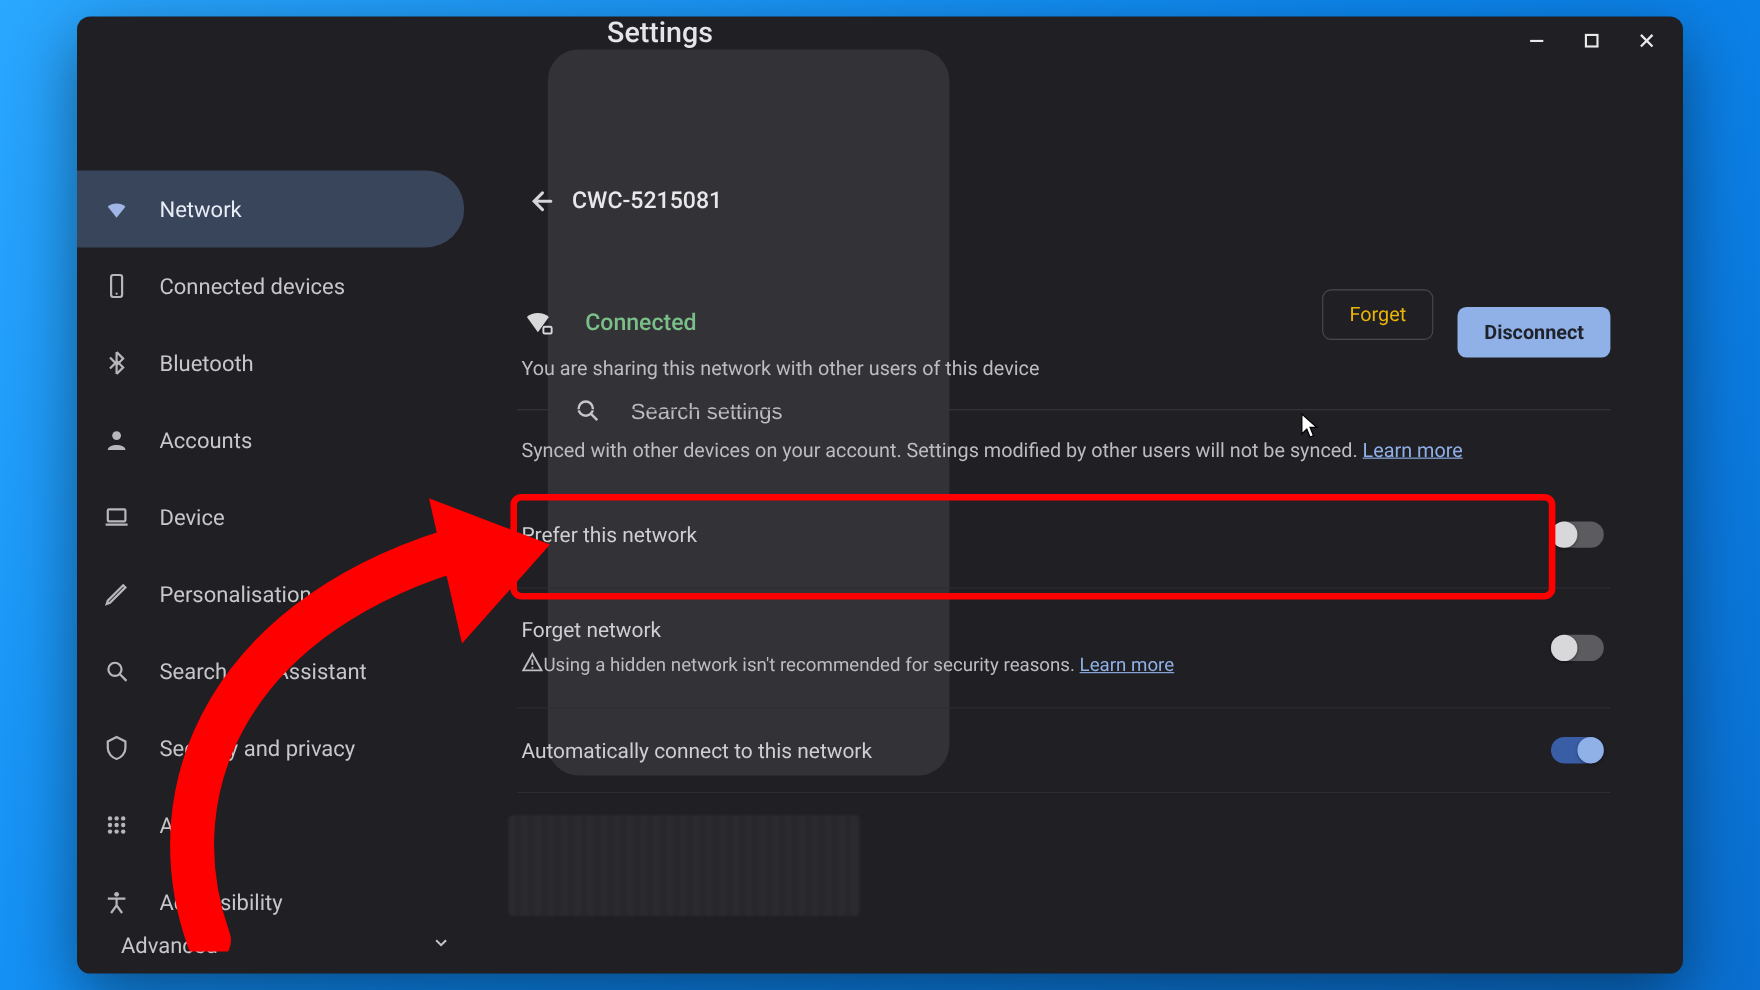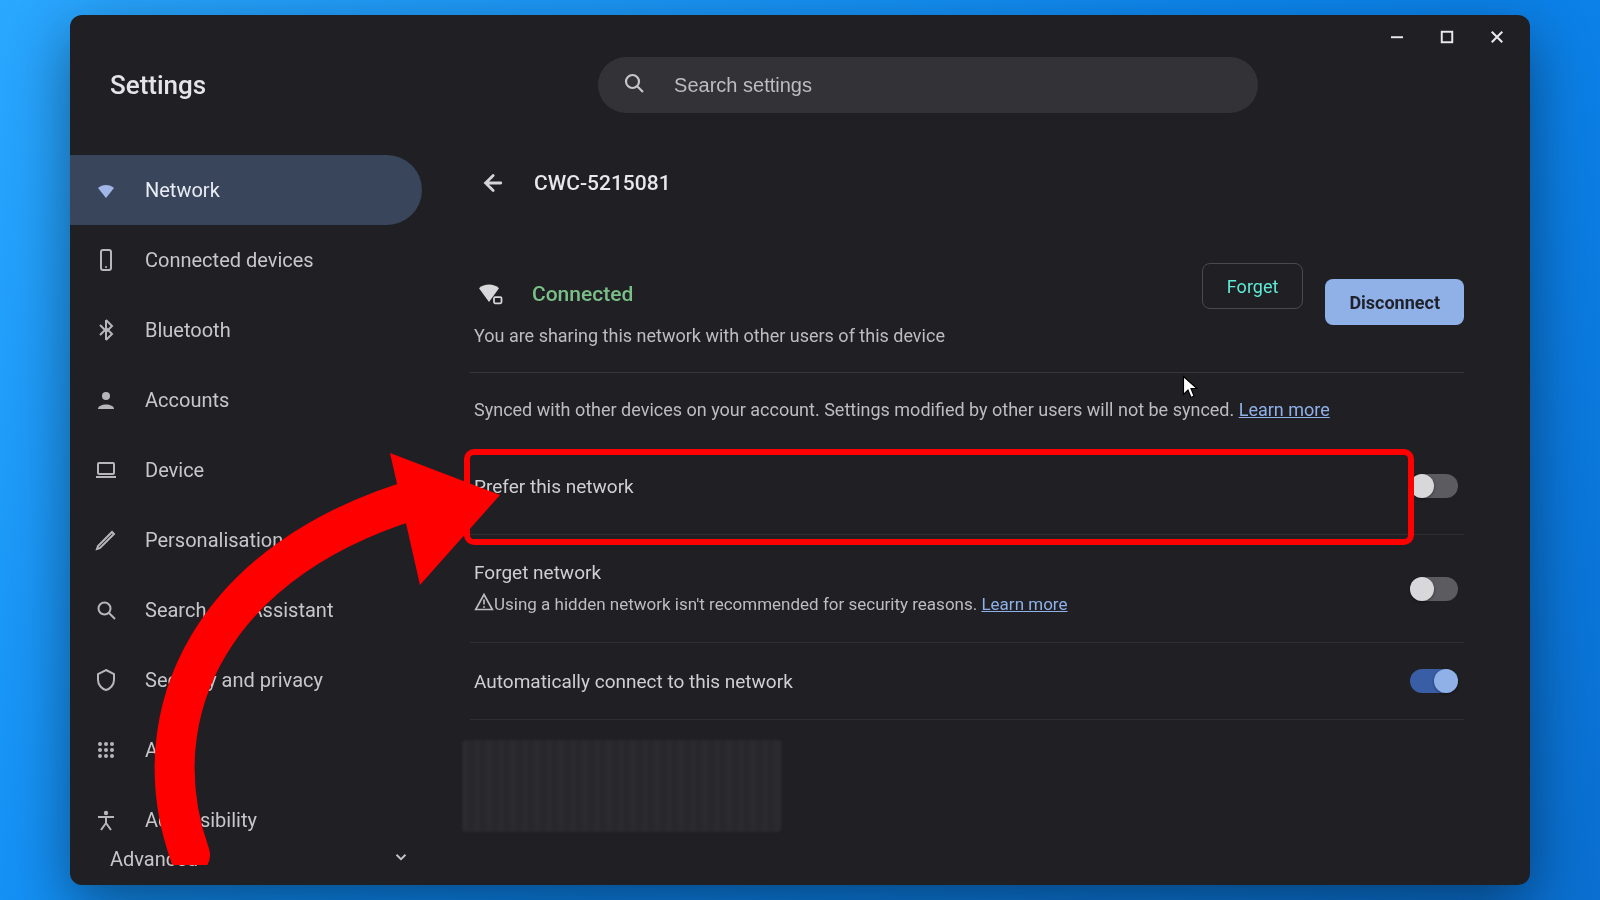--- a/index.html
+++ b/index.html
@@ -36,20 +36,21 @@
     color: #e9e9ea;
     cursor: pointer;
   }
   .titlebar svg { width: 18px; height: 18px; }
   
   .header {
     height: 140px;
     display: flex;
     align-items: center;
     padding: 0 40px;
+    flex-direction: column;
   }
   .app-title {
     color: #e5e5e8;
     font-size: 26px;
     font-weight: 500;
     margin-right: 400px;
   }
   .search {
     flex: 0 0 660px;
     height: 56px;
@@ -113,21 +114,21 @@
   }
 
   
   .content {
     flex: 1;
     padding-right: 66px;
     color: #c7c7ca;
     position: relative;
   }
   .page-head {
-    display: flex; align-items: center; gap: 26px;
+    display: flex; align-items: center; gap: 12px;
     height: 56px;
     color: #e8e8ea;
     font-size: 21px;
     font-weight: 500;
     padding-left: 4px;
   }
   .back-btn { width: 34px; height:34px; border-radius:50%; display:flex; align-items:center; justify-content:center; color:#d5d5d7; cursor:pointer; }
   .status-row {
     margin-top: 52px;
     display: flex; align-items: center;
@@ -137,21 +138,21 @@
   .status-text { color:#7bbf88; font-size:21px; font-weight:500; }
   .status-actions { margin-left:auto; display:flex; gap:22px; }
   .btn {
     height: 46px; padding: 0 24px;
     border-radius: 8px;
     font-size: 18px;
     display:flex; align-items:center; justify-content:center;
     cursor:pointer;
     user-select:none;
   }
-  .btn-ghost { border:1px solid #4a4a4e; color:#5eead4; background:transparent; }
+  .btn-ghost { border:1px solid #4a4a4e; color:#eab308; background:transparent; }
   .btn-primary { background:#8fb1e8; color:#1f222a; font-weight:700;margin-top:16px; }
 
   .info-line { font-size:18px; color:#bdbdc0; padding-left:4px; }
   .hr { border-top:1px solid #36363b; margin-top:26px; }
 
   .sync-line { font-size:18px; color:#bdbdc0; margin-top:26px; padding-left:4px; }
   .sync-line a, .link { color:#8fb1e8; text-decoration:underline; cursor:pointer; }
 
   .row {
     display:flex; align-items:center; justify-content:space-between;

